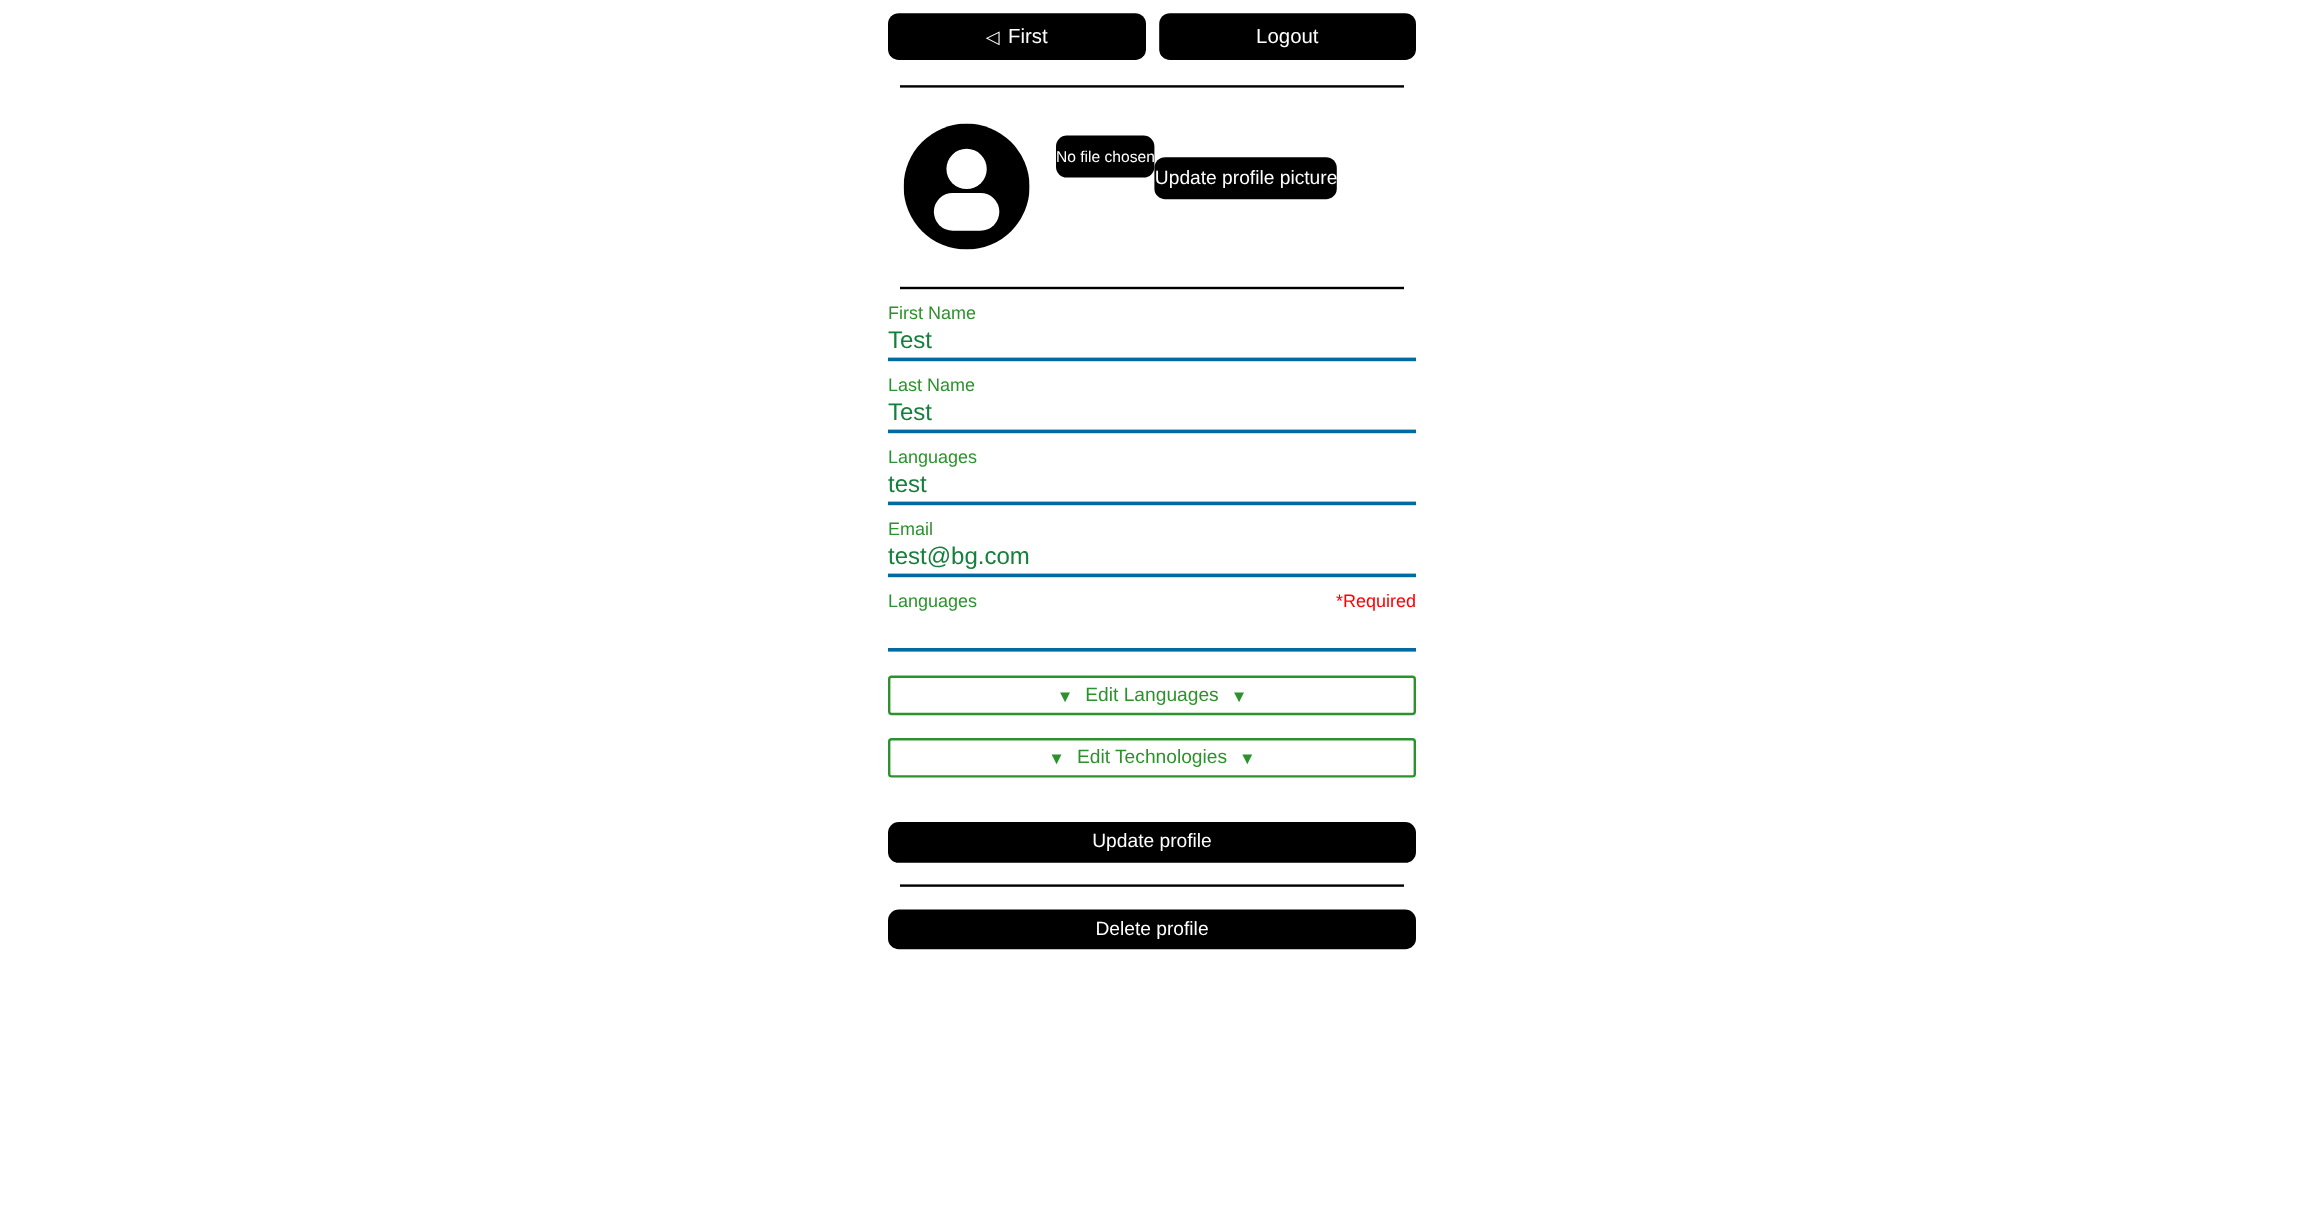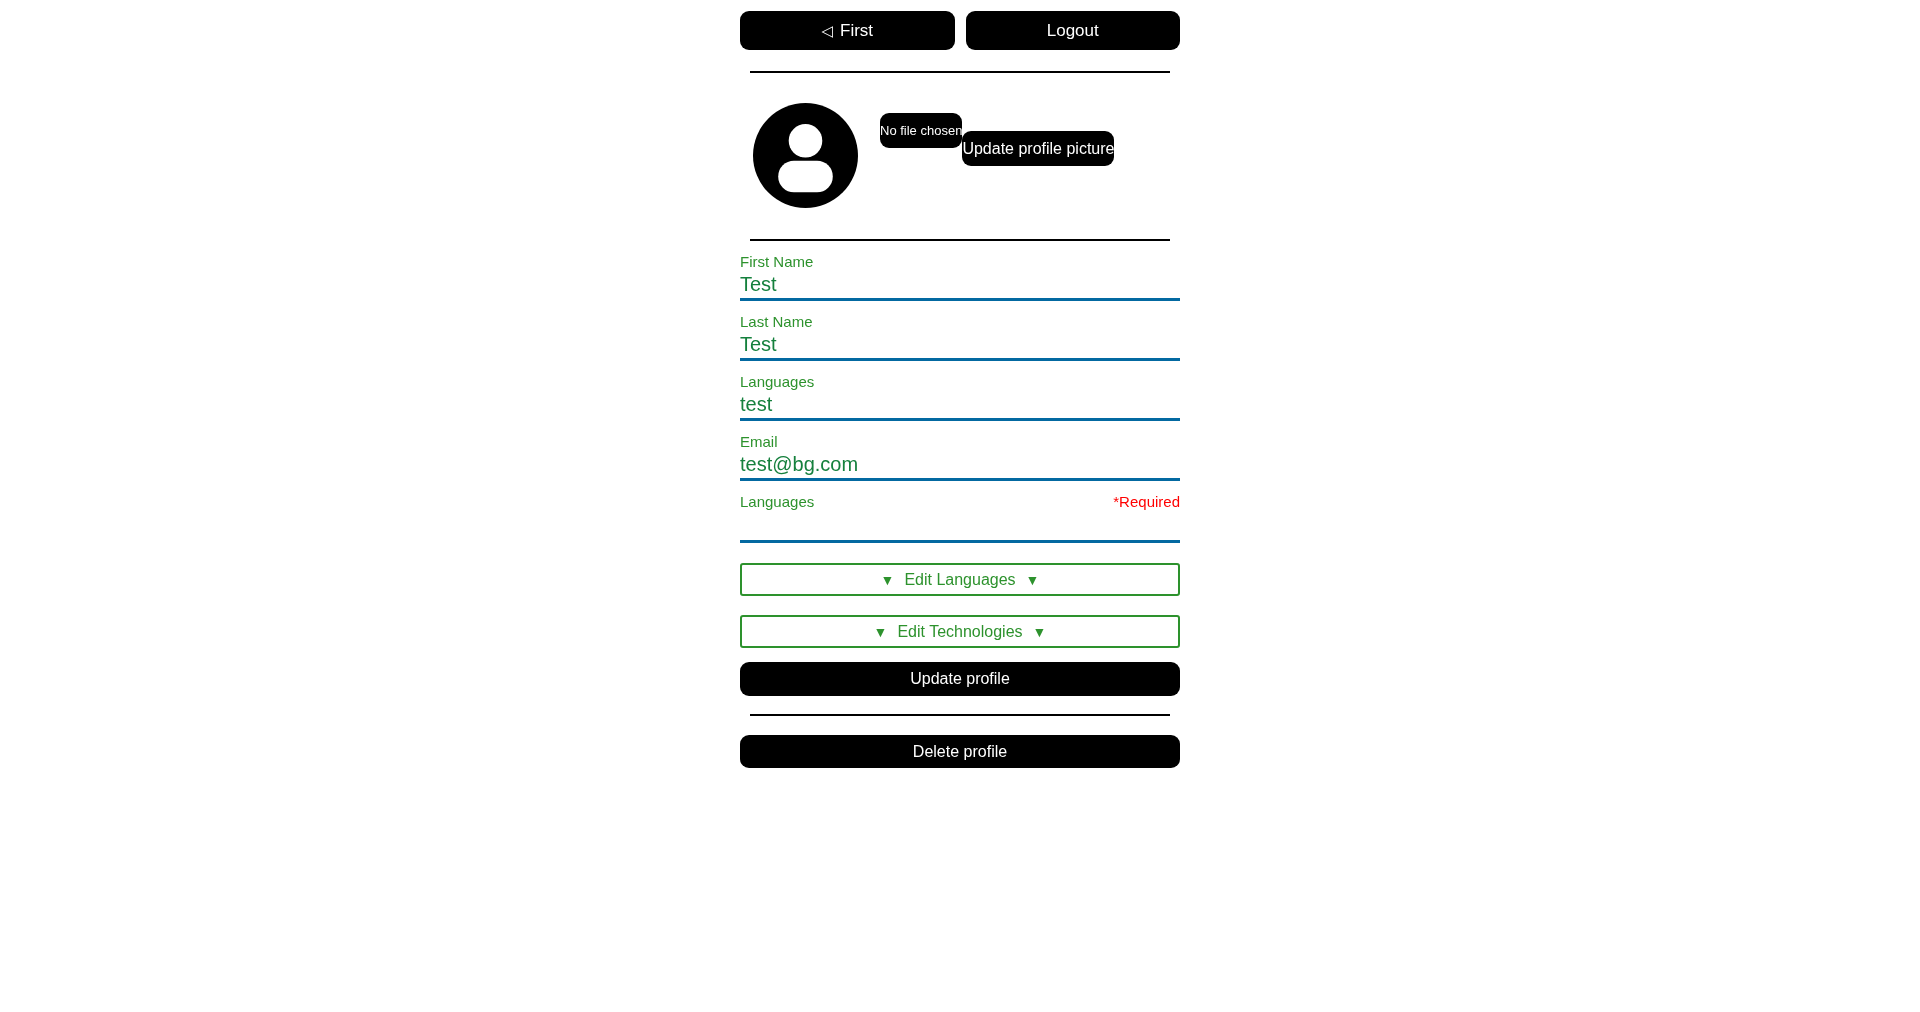--- a/index.html
+++ b/index.html
@@ -95,21 +95,21 @@
     font-size: 16px;
     cursor: pointer;
     display: flex;
     align-items: center;
     justify-content: center;
     gap: 10px;
   }
   .edit-btn.langs { margin-top: 20px; }
   .edit-btn .chev { font-size: 14px; }
   
-  .update-btn { width: 100%; height: 34px; margin-top: 14px; font-size: 16px; }
+  .update-btn { width: 100%; height: 34px; margin-top: 37px; font-size: 16px; }
   .delete-btn { width: 100%; height: 33px; margin-top: 19px; font-size: 16px; }
 </style>
 </head>
 <body>
 
 <div class="container">
 
   <div class="top-bar">
     <button class="btn-black">
       <span class="tri">◁</span>

